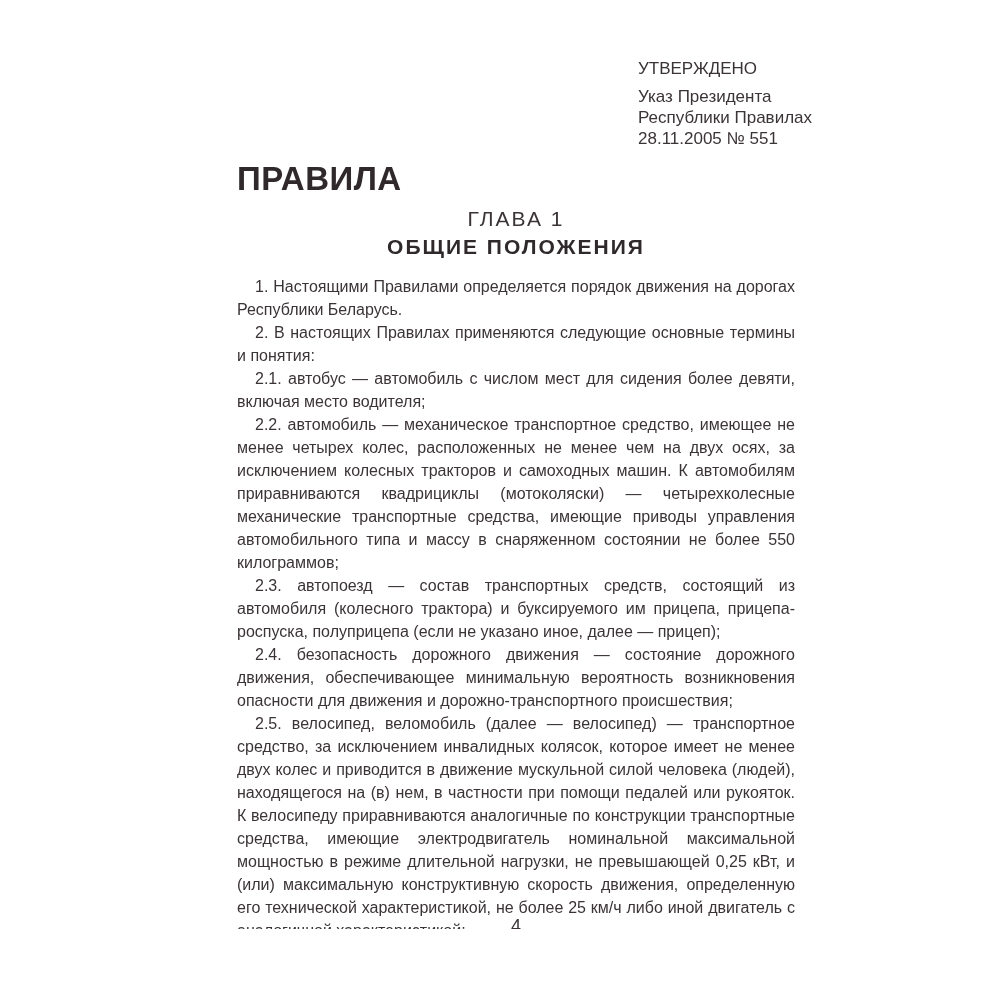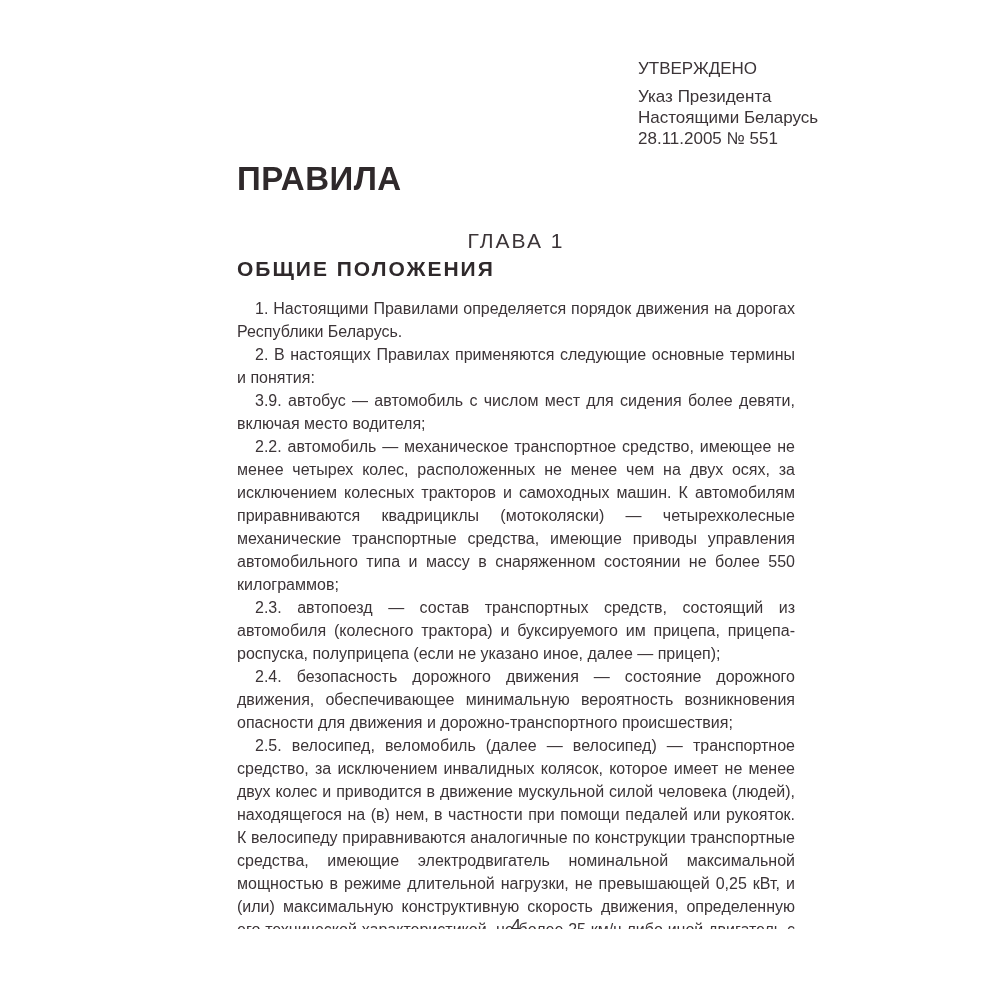--- a/index.html
+++ b/index.html
@@ -36,30 +36,31 @@
   .doc-title {
     margin: 0;
     text-align: left;
     font-size: 33px;
     line-height: 38px;
     font-weight: bold;
     letter-spacing: 0.5px;
     color: #2f292b;
   }
   .chapter-heading {
-    margin: 30px 0 0 0;
+    margin: 8px 0 0 0;
     text-align: center;
     font-size: 21px;
     line-height: 26px;
     font-weight: normal;
     letter-spacing: 2px;
     color: #3b3437;
   }
   .section-heading {
     margin: 2px 0 0 0;
+    text-align: center;
     font-size: 21px;
     line-height: 26px;
     font-weight: bold;
     letter-spacing: 2px;
     color: #2f292b;
   }
   .body-text {
     margin-top: 15px;
   }
   .body-text p {
@@ -81,36 +82,36 @@
   }
 </style>
 </head>
 <body>
 
 <div class="page">
 
   <div class="approval-block">
     <div class="approval-heading">УТВЕРЖДЕНО</div>
     <div>Указ Президента</div>
-    <div>Настоящими Беларусь</div>
+    <div>Республики Правилах</div>
     <div>28.11.2005 № 551</div>
   </div>
 
   <div class="content">
     <h1 class="doc-title">
       <span>ПРАВИЛА</span><br>
     </h1>
 
     <h2 class="chapter-heading">ГЛАВА 1</h2>
     <h2 class="section-heading">ОБЩИЕ ПОЛОЖЕНИЯ</h2>
 
     <div class="body-text">
       <p>1. Настоящими Правилами определяется порядок движения на дорогах Республики Беларусь.</p>
       <p>2. В настоящих Правилах применяются следующие основные термины и понятия:</p>
-      <p>3.9. автобус — автомобиль с числом мест для сидения более девяти, включая место водителя;</p>
+      <p>2.1. автобус — автомобиль с числом мест для сидения более девяти, включая место водителя;</p>
       <p>2.2. автомобиль — механическое транспортное средство, имеющее не менее четырех колес, расположенных не менее чем на двух осях, за исключением колесных тракторов и самоходных машин. К автомобилям приравниваются квадрициклы (мотоколяски) — четырехколесные механические транспортные средства, имеющие приводы управления автомобильного типа и массу в снаряженном состоянии не более 550 килограммов;</p>
       <p>2.3. автопоезд — состав транспортных средств, состоящий из автомобиля (колесного трактора) и буксируемого им прицепа, прицепа-роспуска, полуприцепа (если не указано иное, далее — прицеп);</p>
       <p>2.4. безопасность дорожного движения — состояние дорожного движения, обеспечивающее минимальную вероятность возникновения опасности для движения и дорожно-транспортного происшествия;</p>
       <p>2.5. велосипед, веломобиль (далее — велосипед) — транспортное средство, за исключением инвалидных колясок, которое имеет не менее двух колес и приводится в движение мускульной силой человека (людей), находящегося на (в) нем, в частности при помощи педалей или рукояток. К велосипеду приравниваются аналогичные по конструкции транспортные средства, имеющие электродвигатель номинальной максимальной мощностью в режиме длительной нагрузки, не превышающей 0,25 кВт, и (или) максимальную конструктивную скорость движения, определенную его технической характеристикой, не более 25 км/ч либо иной двигатель с аналогичной характеристикой;</p>
 
     </div>
   </div>
 
   <div class="page-number">4</div>
 

